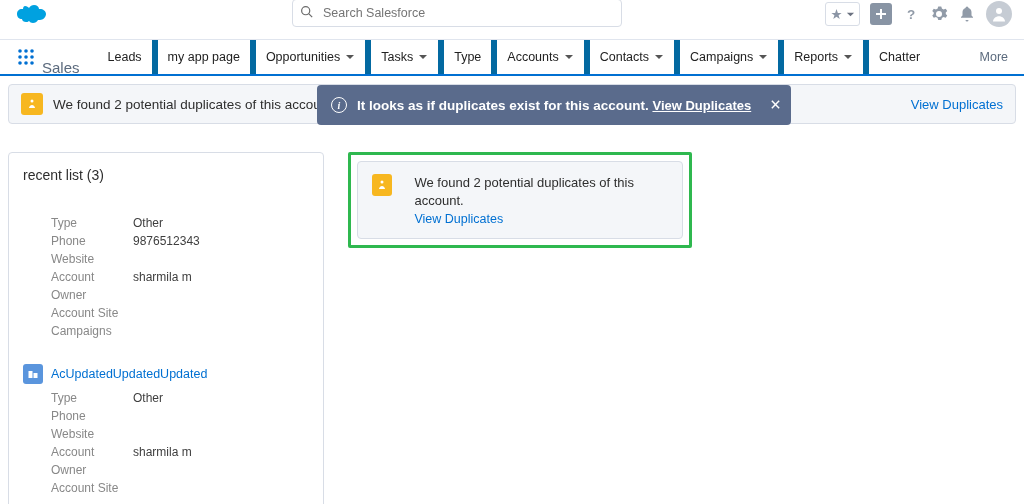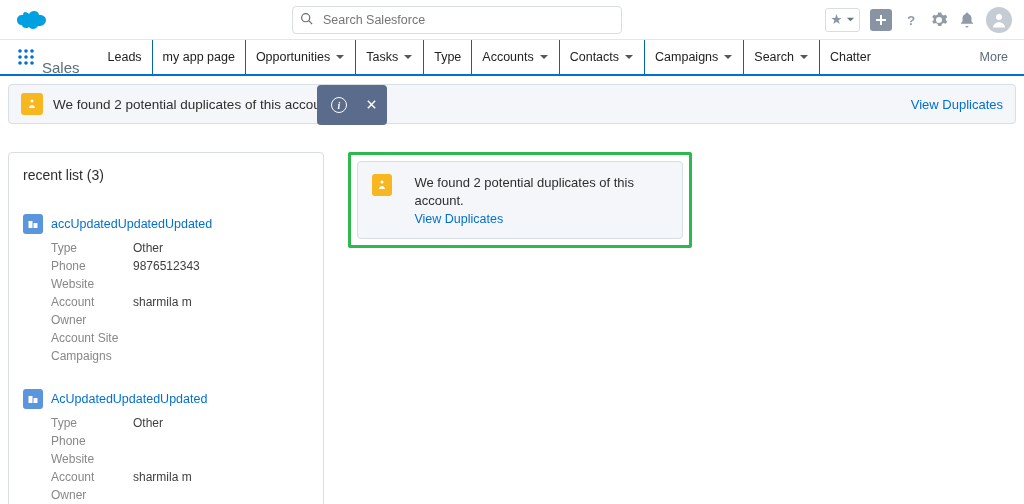--- a/index.html
+++ b/index.html
@@ -1,36 +1,36 @@
 <!DOCTYPE html>
 <html><head>
 <meta charset="utf-8">
 <style>
   * { box-sizing: border-box; margin: 0; padding: 0; }
   body { font-family: "Salesforce Sans", Arial, sans-serif; font-size: 13px; color: #181818; background: #fff; width: 1024px; }
   
   
-  .global-header { height: 40px; display: flex; align-items: center; padding: 12px 12px; border-bottom: 1px solid #e0e5ee; }
+  .global-header { height: 40px; display: flex; align-items: flex-end; padding: 12px 12px; border-bottom: 1px solid #e0e5ee; }
   .sf-logo { margin-left: 4px; }
   .search-wrap { margin-left: 240px; position: relative; }
   .search-input { width: 330px; height: 28px; padding: 4px 8px 4px 30px; border: 1px solid #d8dde6; border-radius: 4px; font-size: 12.5px; color: #555; }
   .search-icon-svg { position: absolute; left: 8px; top: 50%; transform: translateY(-50%); }
   .hdr-right { margin-left: auto; display: flex; align-items: center; gap: 10px; }
   .fav-btn { display:flex; align-items:center; border:1px solid #d8dde6; border-radius:3px; height:24px; padding:0 4px; background:#fff; }
   .sq-btn { width:22px; height:22px; border-radius:3px; background:#8894a4; display:flex; align-items:center; justify-content:center; color:#fff; font-size:14px; font-weight:bold; }
   .hdr-icon { color:#919ba8; display:flex; align-items:center; }
   .avatar-btn { width:26px; height:26px; border-radius:50%; background:#c6ccd4; display:flex; align-items:center; justify-content:center; }
   
   
   .nav-bar { height: 36px; display:flex; align-items:center; border-bottom: 2px solid #0070d2; padding: 0 8px; }
   .app-dots { width:20px; height:20px; margin:0 6px 0 8px; }
   .app-name { font-size: 15px; color:#5b6a7d; font-weight:400; margin-right: 18px; margin-top: 20px; }
   .nav-items { display:flex; align-items:center; height:100%; }
   .nav-item { display:flex; align-items:center; height:100%; padding:0 10px; font-size:12.5px; color:#222; cursor:pointer; gap:5px; }
-  .nav-item + .nav-item { border-left: 1px solid #0369a1; }
+  .nav-item + .nav-item { border-left: 6px solid #0369a1; }
   .more-item { margin-left:auto; display:flex; align-items:center; gap:4px; font-size:12.5px; padding: 0 8px; color:#5b6a7d; }
   
   
   .alert-row { display:flex; align-items:center; margin: 8px 8px 0 8px; border:1px solid #d8dde6; border-radius:4px; background:#f4f6f9; height:40px; padding: 0 12px; position:relative; }
   .alert-icon { width:22px; height:22px; border-radius:3px; display:flex; align-items:center; justify-content:center; margin-right:10px; }
   .alert-icon-warn { background:#f7b720; }
   .alert-text { font-size:13.5px; color:#2e2e2e; }
   .alert-link-right { margin-left:auto; color:#0070d2; font-size:13px; cursor:pointer; }
   
   .toast { position:absolute; left:308px; top:0; height:40px; background:#5a6b8c; color:#fff; display:flex; align-items:center; padding:0 40px 0 14px; border-radius:4px; gap:10px; }
@@ -167,21 +167,21 @@
           <path fill="#555" d="M1 3l4 4 4-4z"></path>
         </svg>
       </div>
     <div class="nav-item">
         <span>Campaigns</span>
         <svg width="10" height="10" viewBox="0 0 10 10">
           <path fill="#555" d="M1 3l4 4 4-4z"></path>
         </svg>
       </div>
     <div class="nav-item">
-        <span>Search</span>
+        <span>Reports</span>
         <svg width="10" height="10" viewBox="0 0 10 10">
           <path fill="#555" d="M1 3l4 4 4-4z"></path>
         </svg>
       </div>
     <div class="nav-item">
         <span>Chatter</span>
       </div>
   </div>
   <div class="more-item">
     <span>More</span>
@@ -194,42 +194,38 @@
     <svg width="12" height="12" viewBox="0 0 24 24">
         <circle cx="12" cy="6" r="3" fill="#fff"></circle>
         <path fill="#fff" d="M6 20c0-3 3-6 6-6s6 3 6 6z"></path>
       </svg>
   </span>
   <span class="alert-text">We found 2 potential duplicates of this account.</span>
   <span class="alert-link-right">View Duplicates</span>
 
   <div class="toast">
     <span class="info-i">i</span>
+    <span>
+      <span class="toast-msg">It looks as if duplicates exist for this account.</span>
+      <span> </span>
+      <span class="toast-link">View Duplicates</span>
+    </span>
     <span class="toast-x">
       <svg width="11" height="11" viewBox="0 0 12 12">
           <path stroke="#fff" stroke-width="1.6" d="M2 2l8 8M10 2l-8 8"></path>
         </svg>
     </span>
   </div>
 </div>
 
 <div class="body-wrap">
   <div class="left-card">
     <div class="recent-title">recent list (3)</div>
 
     <div class="rec-item">
-      <div class="rec-head">
-        <span class="rec-icon">
-          <svg width="12" height="12" viewBox="0 0 24 24">
-              <rect x="3" y="6" width="8" height="14" fill="#fff"></rect>
-              <rect x="13" y="10" width="8" height="10" fill="#fff"></rect>
-            </svg>
-        </span>
-        <span class="rec-link">accUpdatedUpdatedUpdated</span>
-      </div>
       <div class="rec-fields">
         <div class="fld-row">
             <span class="fld-label">Type</span>
             <span class="fld-val">Other</span>
           </div>
         <div class="fld-row">
             <span class="fld-label">Phone</span>
             <span class="fld-val">9876512343</span>
           </div>
         <div class="fld-row">

